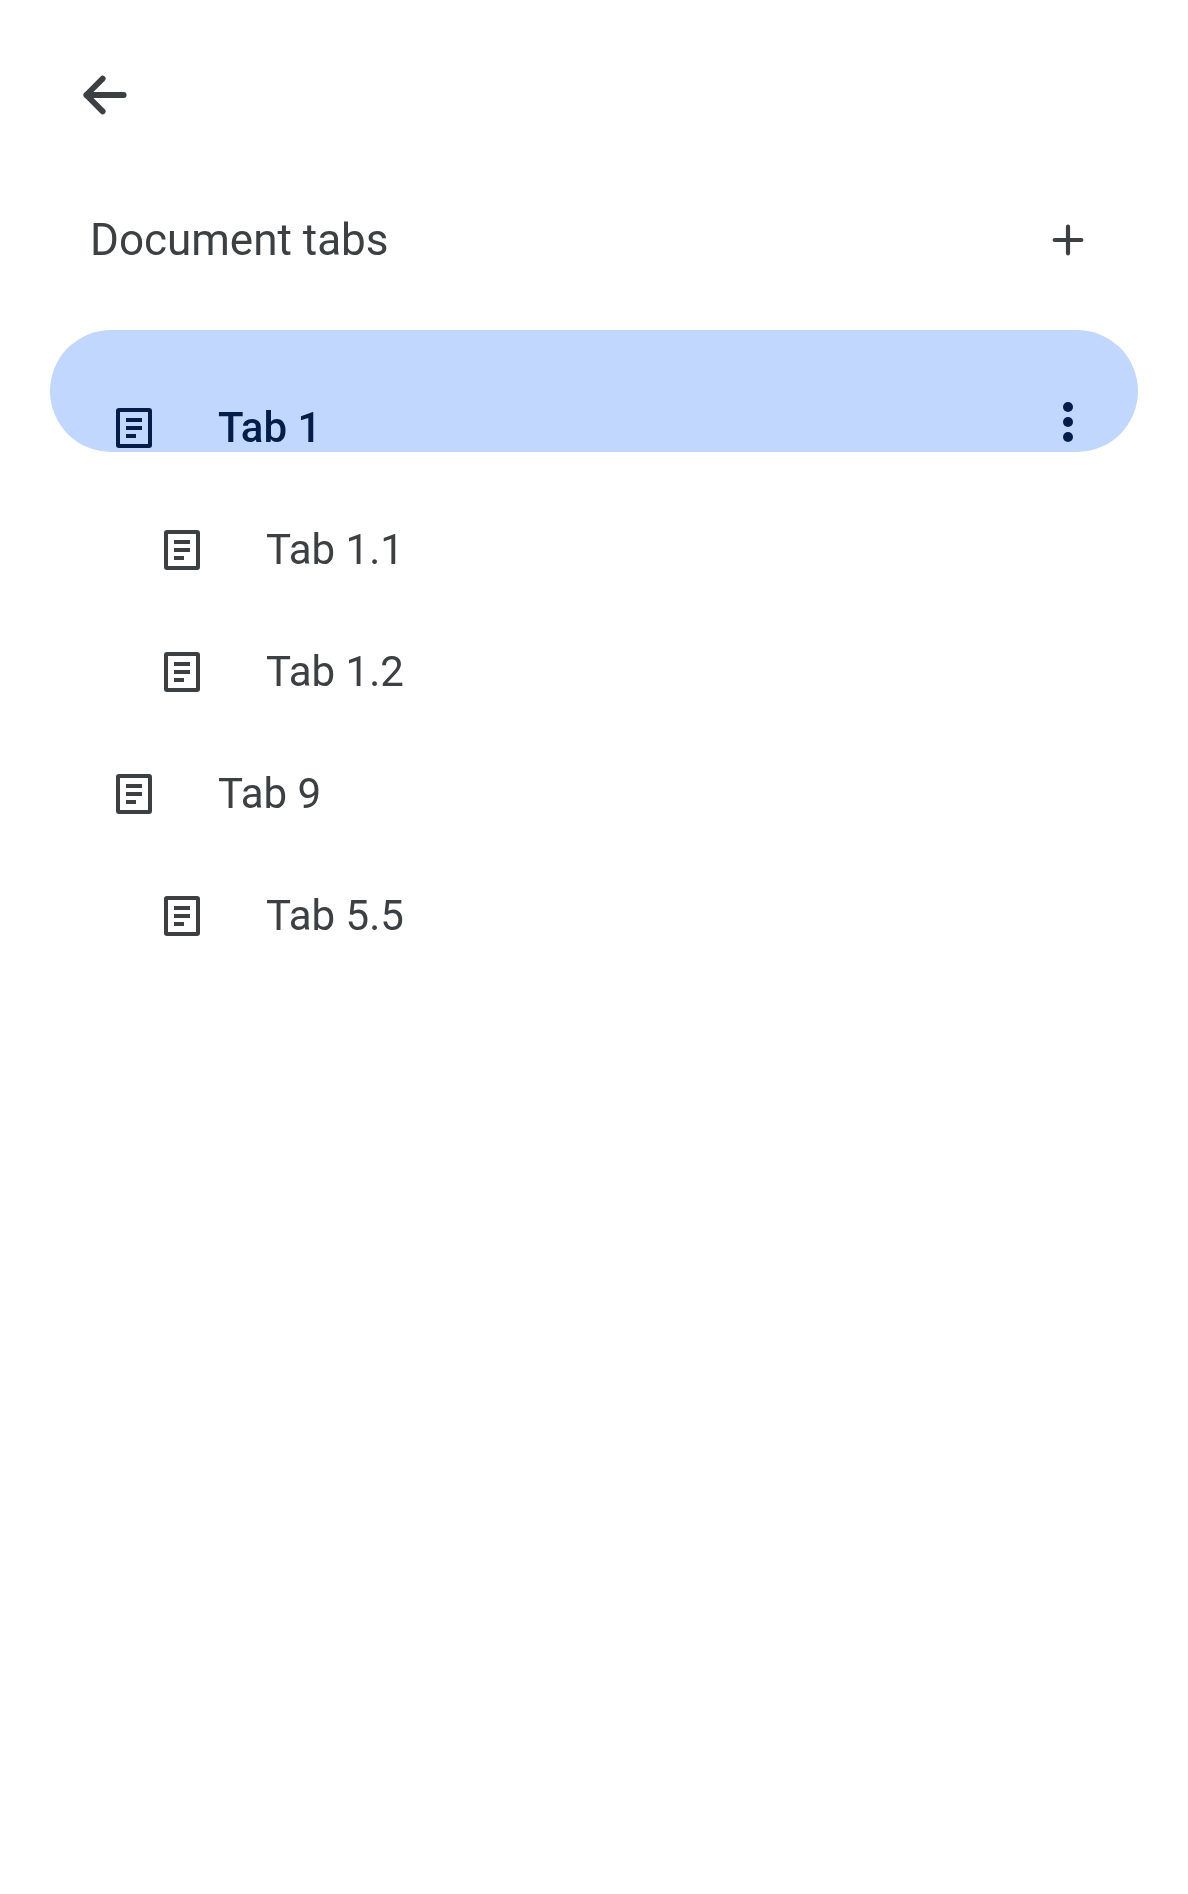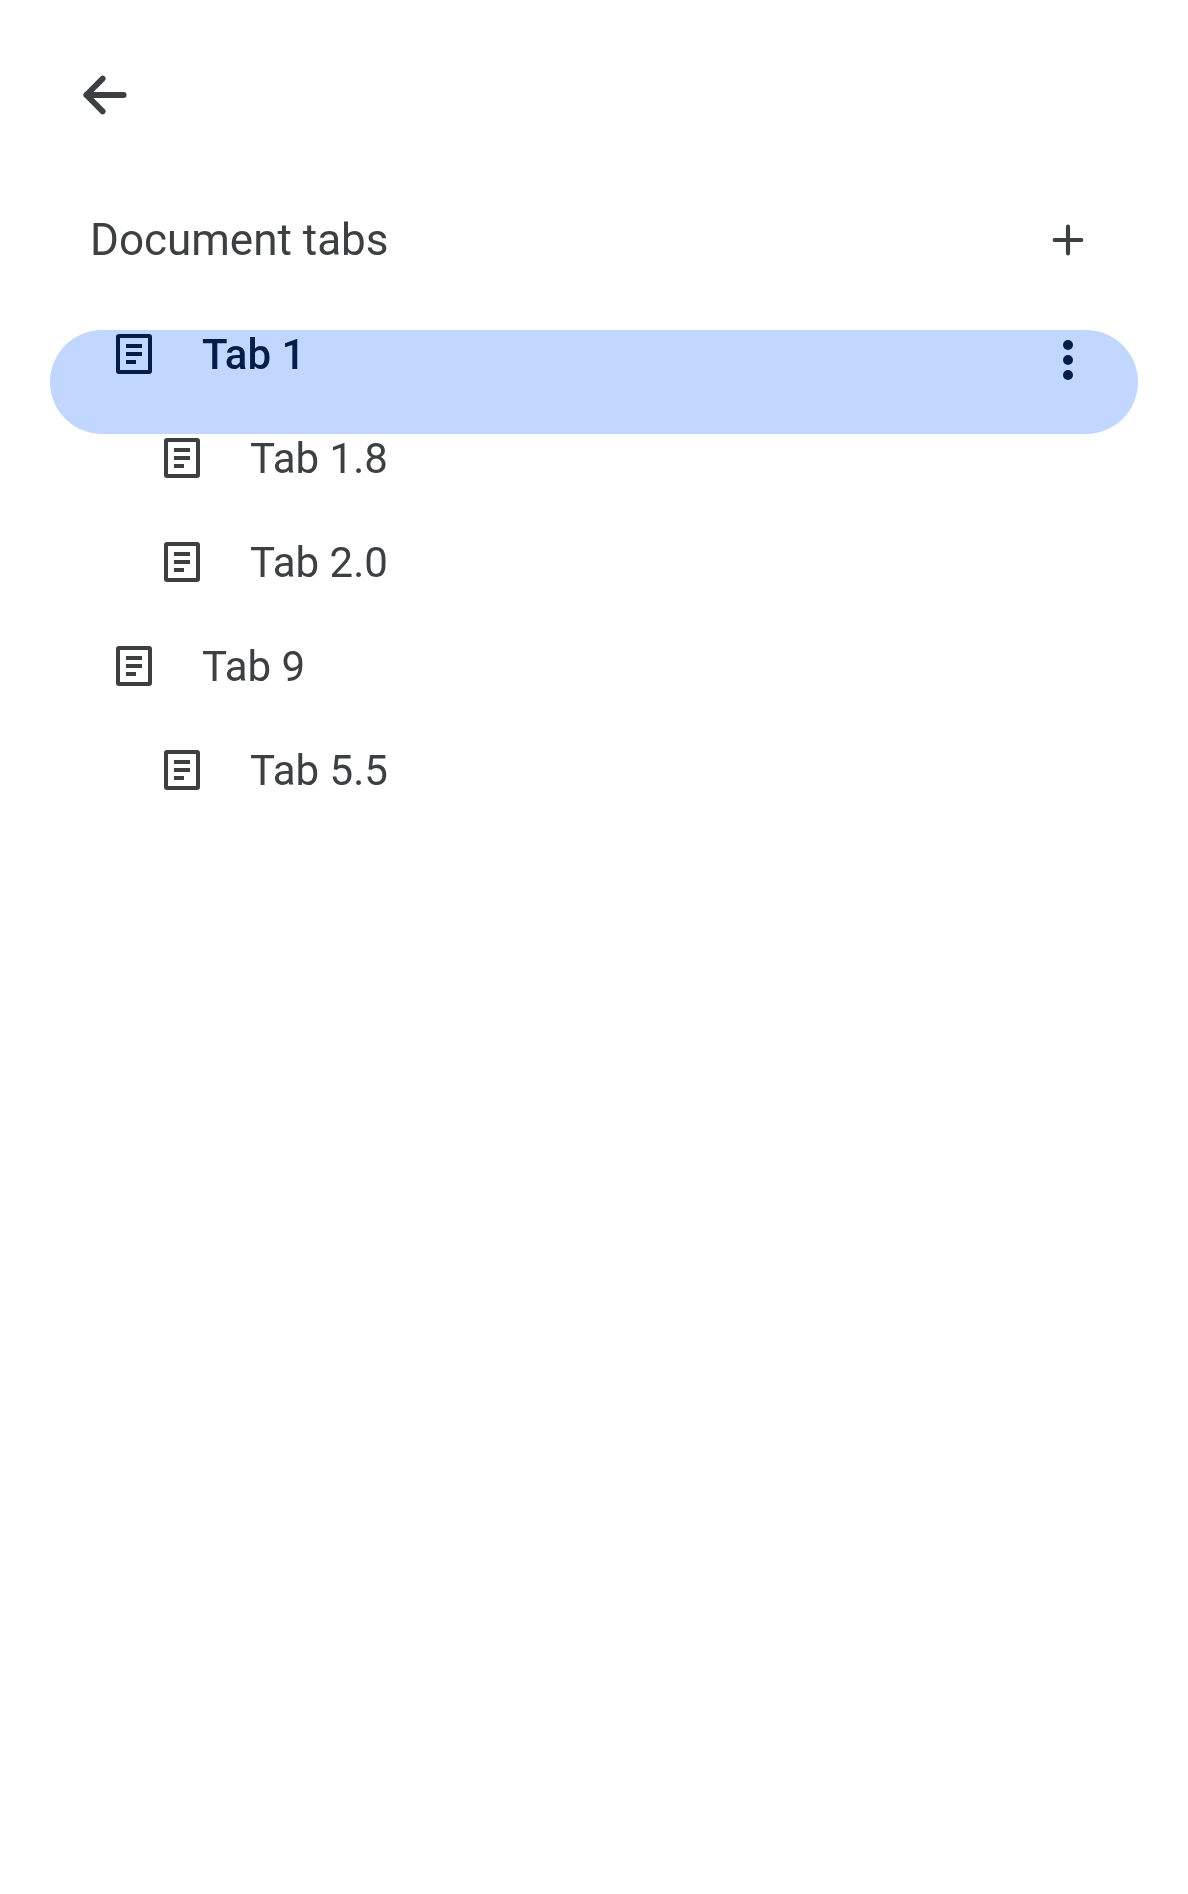--- a/index.html
+++ b/index.html
@@ -46,25 +46,26 @@
       display: flex;
       align-items: center;
       justify-content: center;
       cursor: pointer;
     }
     .tab-list {
       padding: 0 10px;
     }
     .tab-item {
       display: flex;
-      align-items: flex-start;
-      height: 104px;
+      align-items: flex-end;
+      height: 122px;
       border-radius: 62px;
       cursor: pointer;
       position: relative;
+      gap: 16px;
     }
     .tab-item.selected {
       background-color: #c2d7fe;
     }
     .tab-item.selected .tab-label {
       color: #041e49;
       font-weight: 500;
     }
     .tab-item.selected .doc-icon {
       stroke: #041e49;
@@ -148,33 +149,33 @@
 
     <div class="tab-item level-1">
       <div class="tab-icon-wrapper">
         <svg class="doc-icon" width="48" height="48" viewBox="0 0 24 24" fill="none">
           <rect x="4" y="3" width="16" height="18" stroke-width="2" rx="0.5"></rect>
           <line x1="8" y1="8" x2="16" y2="8" stroke-width="2"></line>
           <line x1="8" y1="12" x2="16" y2="12" stroke-width="2"></line>
           <line x1="8" y1="16" x2="13" y2="16" stroke-width="2"></line>
         </svg>
       </div>
-      <span class="tab-label">Tab 1.8</span>
+      <span class="tab-label">Tab 1.1</span>
     </div>
 
     <div class="tab-item level-1">
       <div class="tab-icon-wrapper">
         <svg class="doc-icon" width="48" height="48" viewBox="0 0 24 24" fill="none">
           <rect x="4" y="3" width="16" height="18" stroke-width="2" rx="0.5"></rect>
           <line x1="8" y1="8" x2="16" y2="8" stroke-width="2"></line>
           <line x1="8" y1="12" x2="16" y2="12" stroke-width="2"></line>
           <line x1="8" y1="16" x2="13" y2="16" stroke-width="2"></line>
         </svg>
       </div>
-      <span class="tab-label">Tab 2.0</span>
+      <span class="tab-label">Tab 1.2</span>
     </div>
 
 
     <div class="tab-item level-0">
       <div class="tab-icon-wrapper">
         <svg class="doc-icon" width="48" height="48" viewBox="0 0 24 24" fill="none">
           <rect x="4" y="3" width="16" height="18" stroke-width="2" rx="0.5"></rect>
           <line x1="8" y1="8" x2="16" y2="8" stroke-width="2"></line>
           <line x1="8" y1="12" x2="16" y2="12" stroke-width="2"></line>
           <line x1="8" y1="16" x2="13" y2="16" stroke-width="2"></line>

